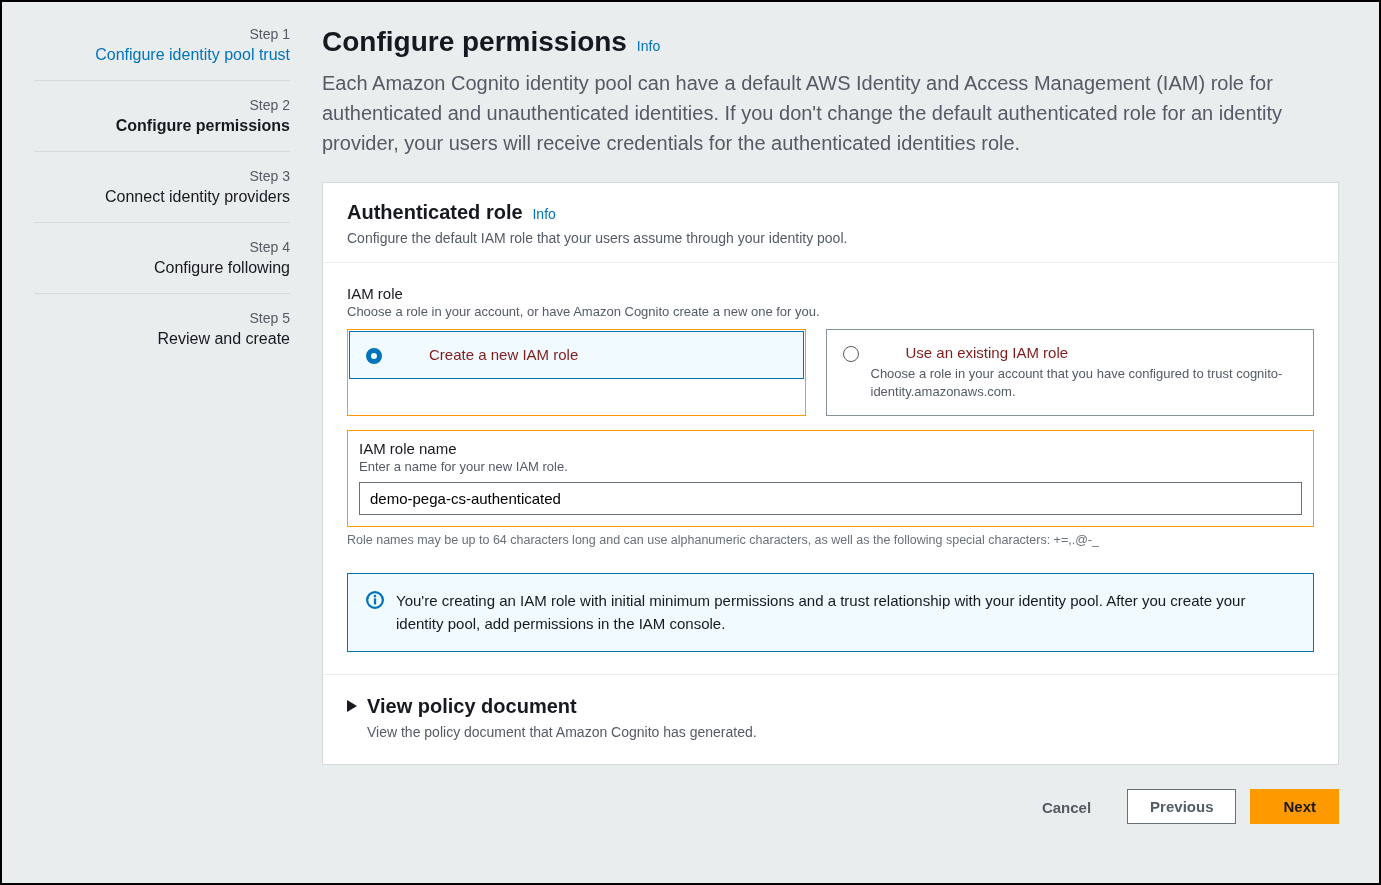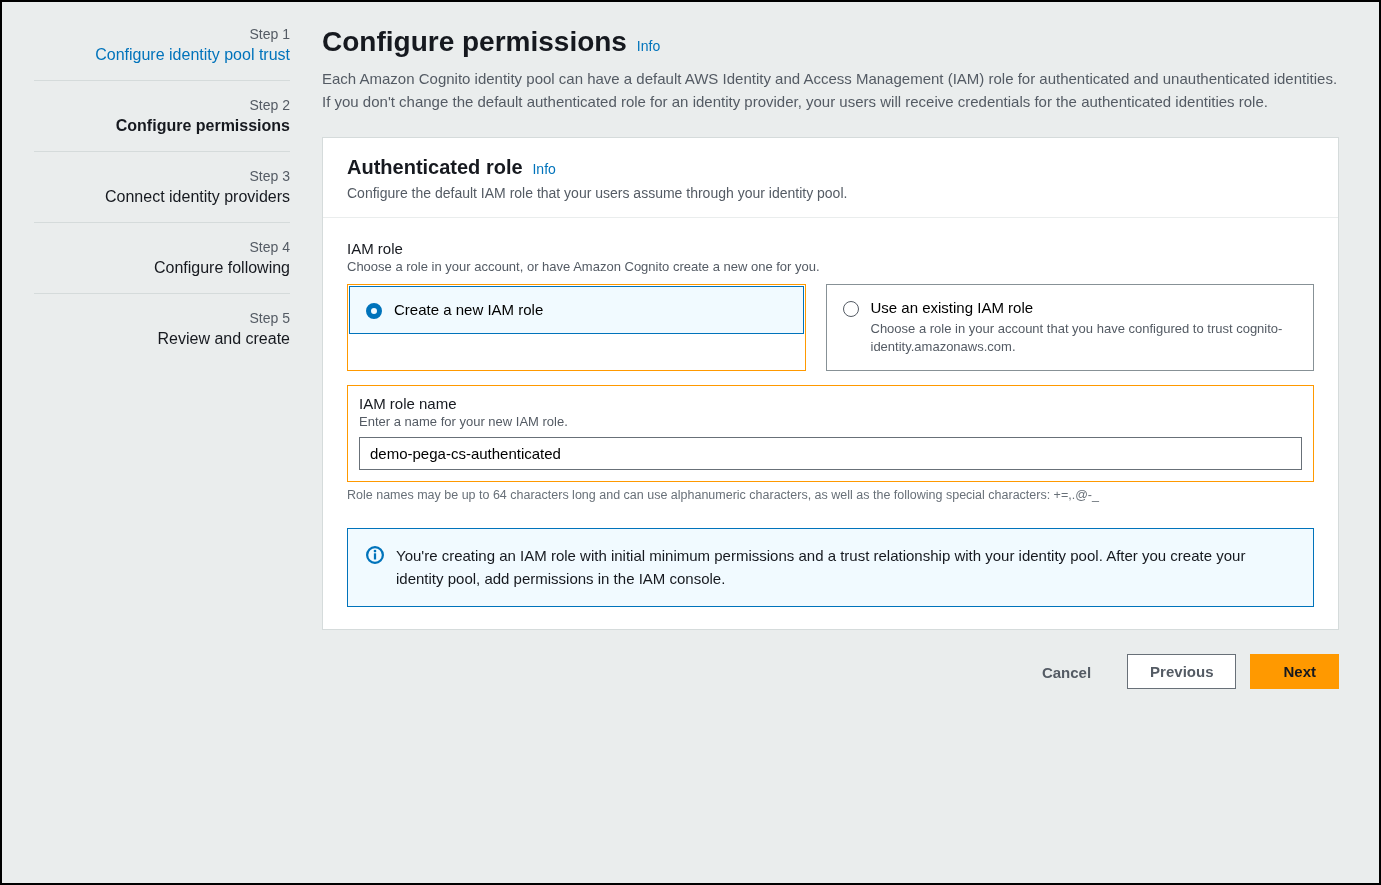--- a/index.html
+++ b/index.html
@@ -65,21 +65,21 @@
     }
     .info-link {
       color: #0073bb;
       font-size: 14px;
       font-weight: 400;
       margin-left: 6px;
       cursor: pointer;
     }
     .page-desc {
       color: #545b64;
-      font-size: 15px;
+      font-size: 20px;
       line-height: 1.5;
       margin-top: 10px;
     }
     .card {
       background: #fff;
       border: 1px solid #d5dbdb;
       margin-top: 24px;
     }
     .card-header {
       padding: 18px 24px 16px 24px;
@@ -138,21 +138,22 @@
       flex-shrink: 0;
       margin-top: 2px;
       position: relative;
     }
     .radio-circle.selected {
       border: 5px solid #0073bb;
     }
     .radio-title {
       font-size: 15px;
       font-weight: 400;
-      color: #000000;
+      color: #7f1d1d;
+      margin-left: 35px;
     }
     .radio-desc {
       font-size: 13px;
       color: #545b64;
       margin-top: 4px;
       line-height: 1.4;
     }
     .highlight-box {
       border: 1.5px solid #ff9900;
       padding: 1px;
@@ -325,20 +326,31 @@
             <svg width="18" height="18" viewBox="0 0 16 16">
                 <circle cx="8" cy="8" r="7" fill="none" stroke="#0073bb" stroke-width="2"></circle>
                 <circle cx="8" cy="4.5" r="1.2" fill="#0073bb"></circle>
                 <rect x="7" y="6.5" width="2" height="5.5" fill="#0073bb"></rect>
               </svg>
           </span>
           <div class="alert-text">You're creating an IAM role with initial minimum permissions and a trust relationship with your identity pool. After you create your identity pool, add permissions in the IAM console.</div>
         </div>
       </div>
 
+      <div class="expand-section">
+        <div class="expand-header">
+          <span class="caret-icon">
+            <svg width="10" height="12" viewBox="0 0 10 12">
+                <polygon points="0,0 10,6 0,12" fill="#16191f"></polygon>
+              </svg>
+          </span>
+          <h3>View policy document</h3>
+        </div>
+        <div class="expand-desc">View the policy document that Amazon Cognito has generated.</div>
+      </div>
     </div>
 
     <div class="footer-actions">
       <button class="btn btn-link">Cancel</button>
       <button class="btn btn-normal">Previous</button>
       <button class="btn btn-primary">Next</button>
     </div>
   </main>
 </div>
 

